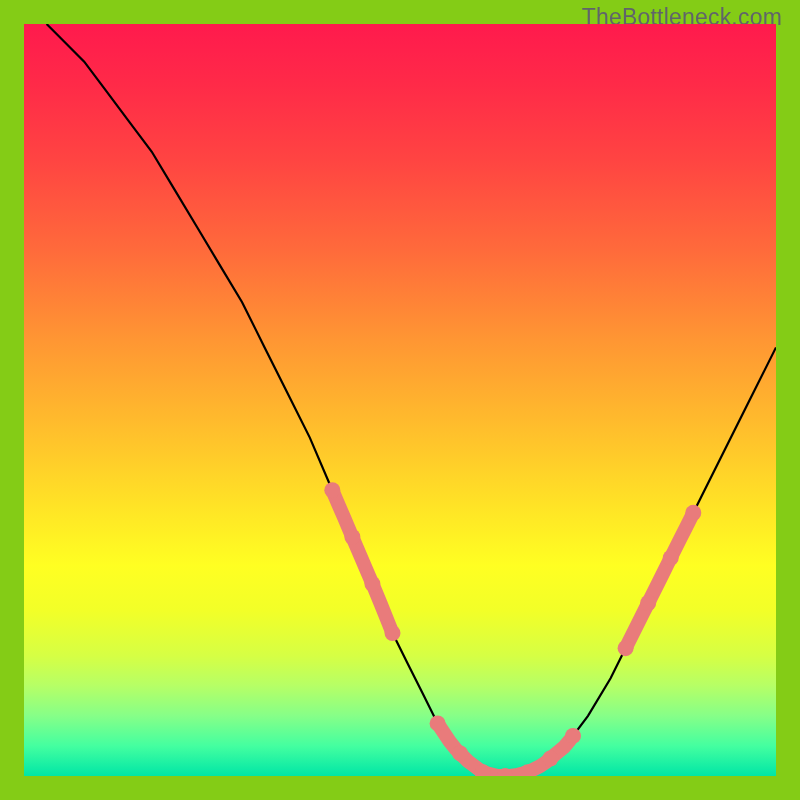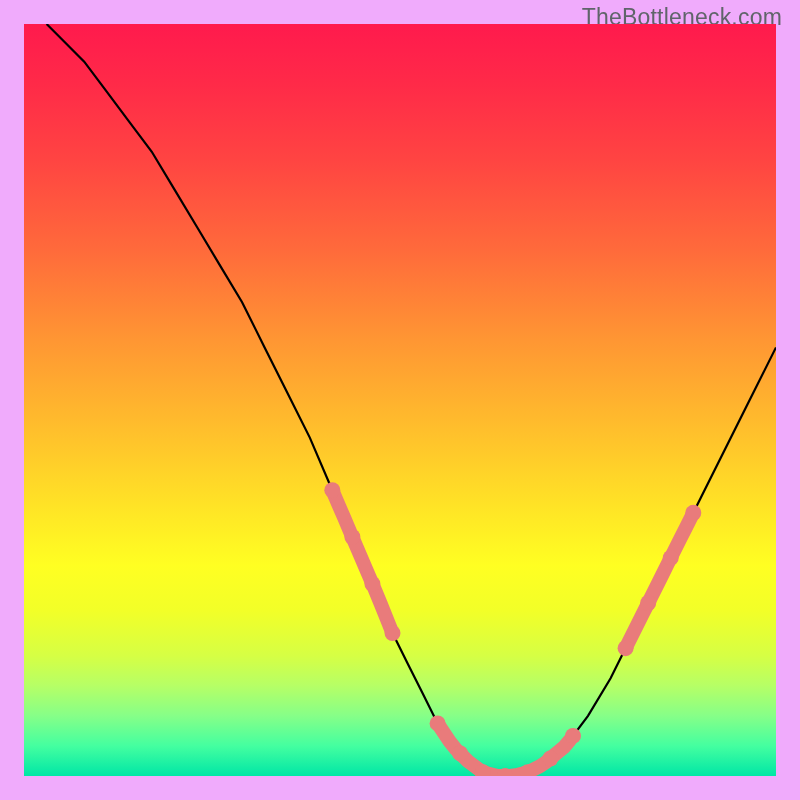--- a/index.html
+++ b/index.html
@@ -1,21 +1,21 @@
 <!DOCTYPE html>
 <html><head>
 <meta charset="utf-8">
 <style>
   * { margin: 0; padding: 0; box-sizing: border-box; }
   html, body { width: 800px; height: 800px; overflow: hidden; background: #000; }
   .frame {
     position: absolute;
     left: 0; top: 0;
     width: 800px; height: 800px;
-    background: #f0abfc;
+    background: #84cc16;
     text-align: center;
   }
   .watermark {
     position: absolute;
     top: 4px;
     right: 18px;
     font-family: Arial, Helvetica, sans-serif;
     font-size: 23px;
     font-weight: 500;
     color: #60646a;

